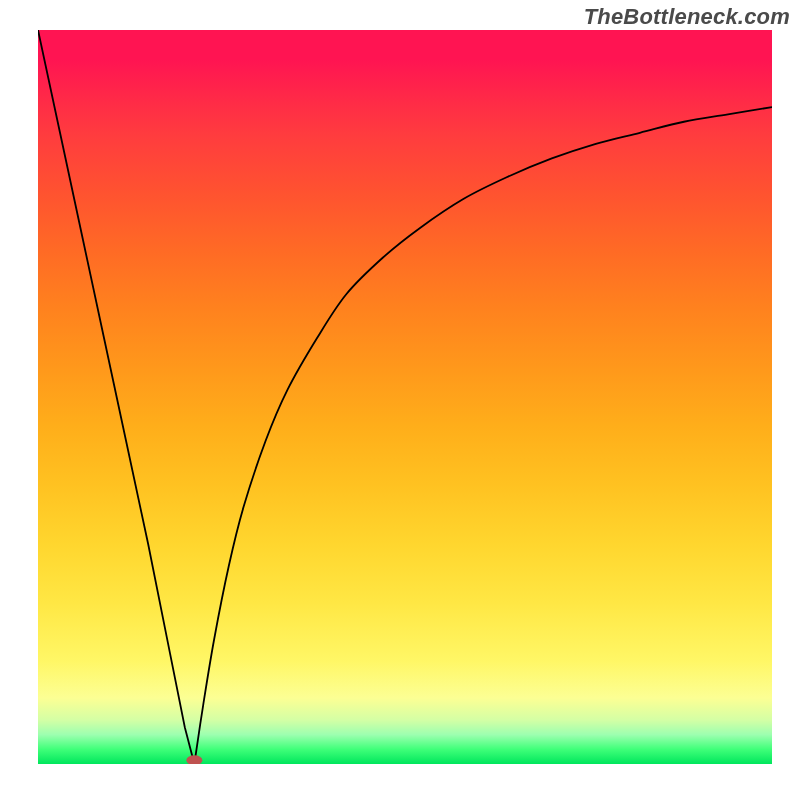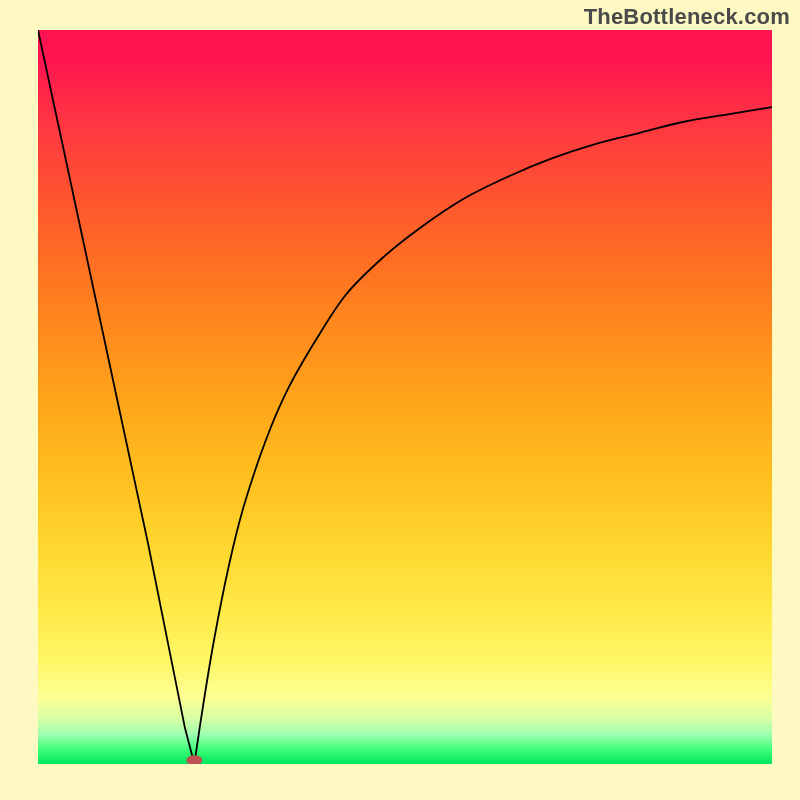--- a/index.html
+++ b/index.html
@@ -8,21 +8,22 @@
     width: 800px;
     height: 800px;
     overflow: hidden;
     background: #000;
     font-family: Arial, Helvetica, sans-serif;
   }
   .frame {
     position: relative;
     width: 800px;
     height: 800px;
-    background: #fef9c3;
+    background: #ffffff;
+    font-style: italic;
   }
   .watermark {
     position: absolute;
     top: 4px;
     right: 10px;
     color: #4a4a4a;
     font-size: 22px;
     font-weight: 600;
     letter-spacing: 0.2px;
     z-index: 5;

